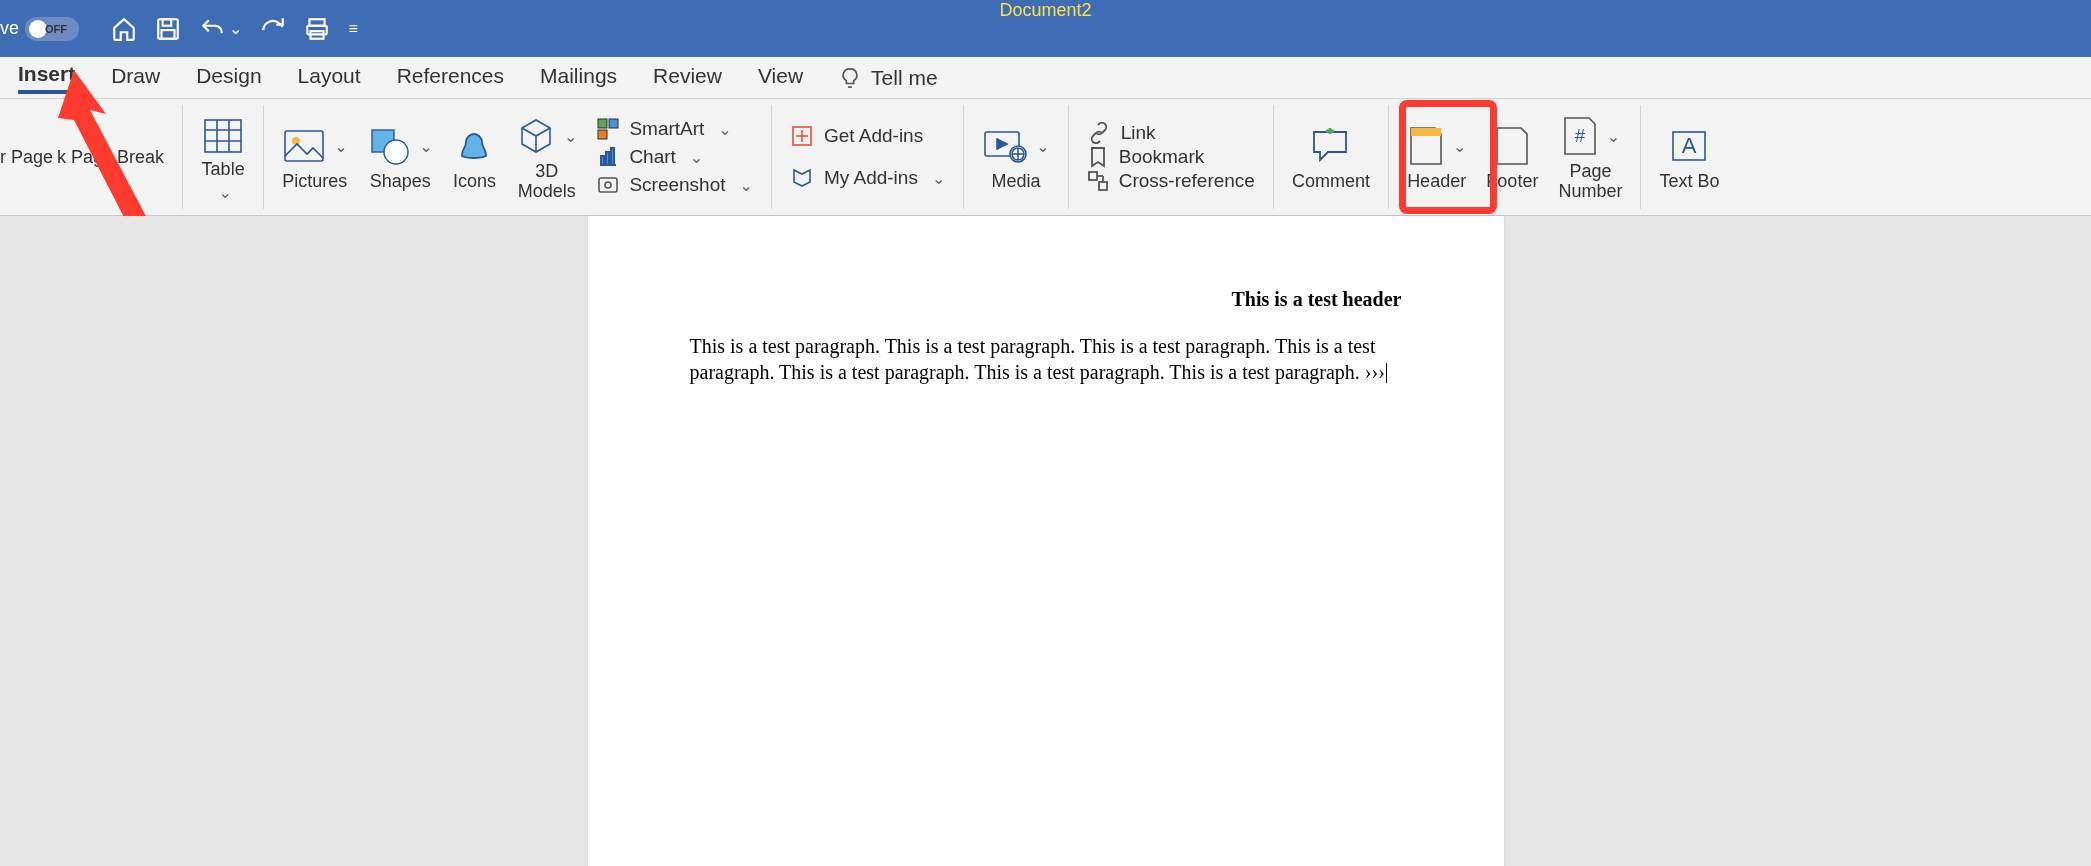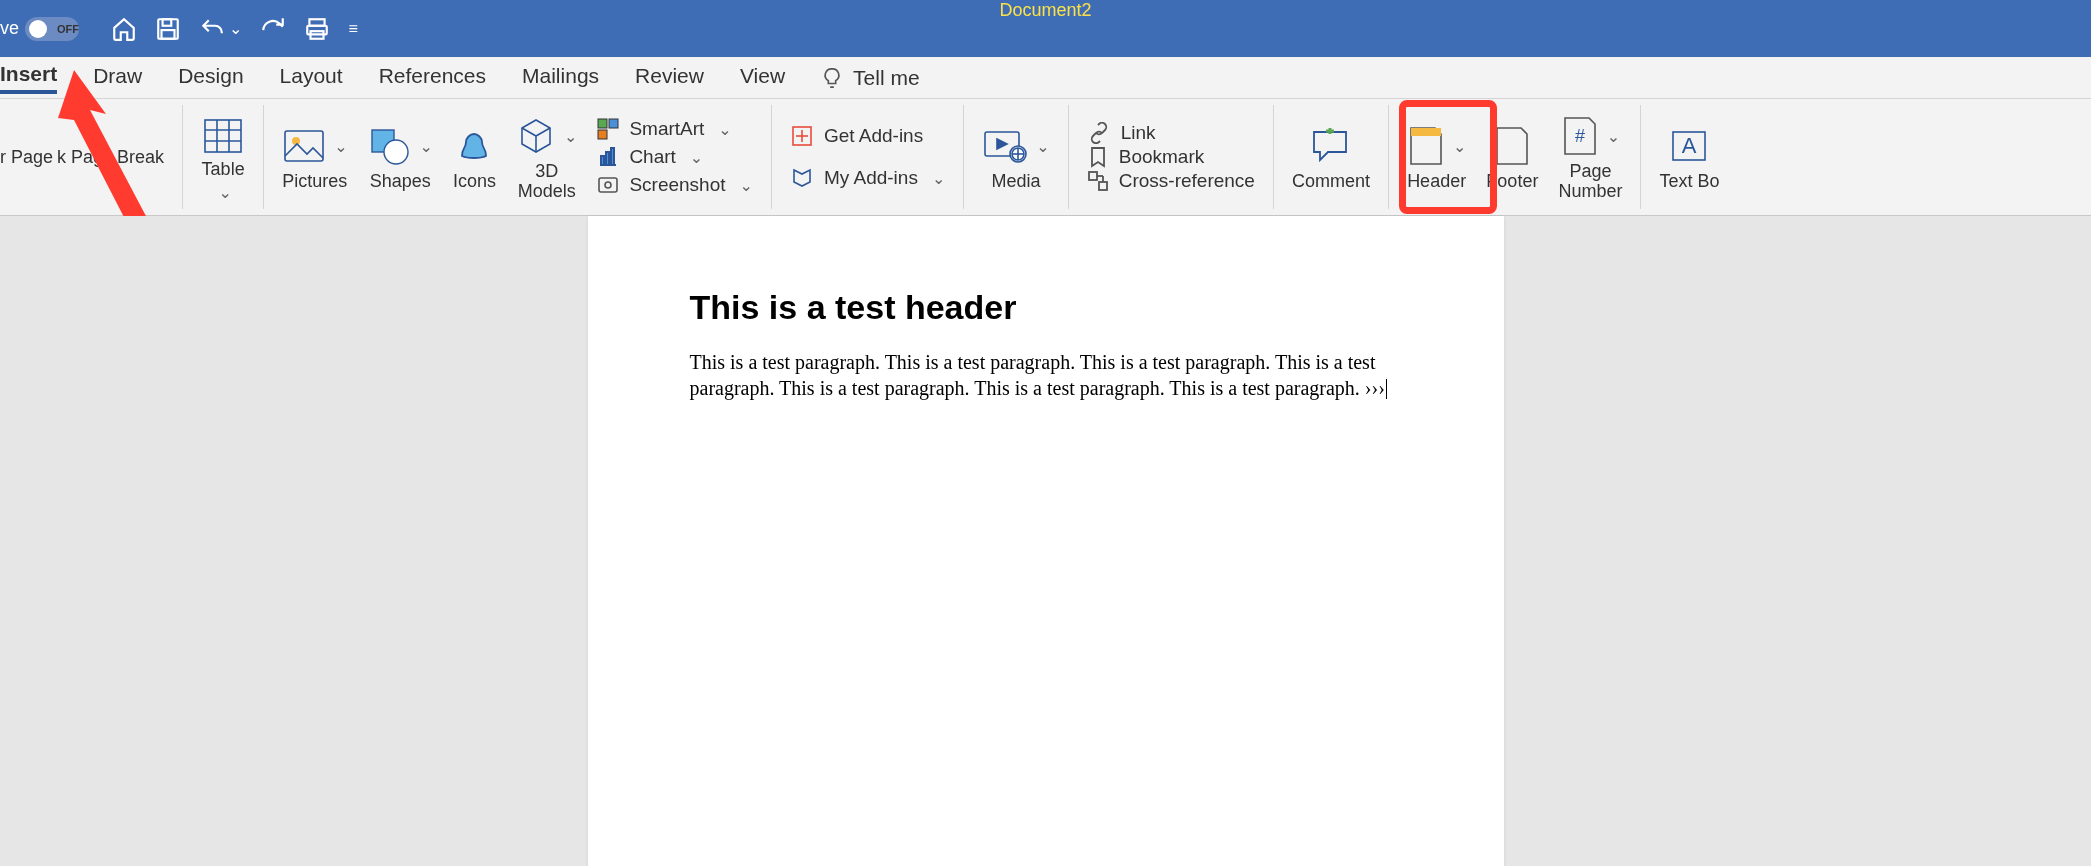--- a/index.html
+++ b/index.html
@@ -4,28 +4,28 @@
 <style>
   * { margin: 0; padding: 0; box-sizing: border-box; }
   body { font-family: -apple-system, "Segoe UI", Arial, sans-serif; background: #E6E6E6; width: 2091px; height: 866px; overflow: hidden; position: relative; }
 
   
   .titlebar { height: 57px; background: #3E6DB5; display: flex; color: #fff; position: relative; }
   .titlebar-left { display: flex; align-items: center; gap: 14px; padding-left: 0; }
   .autosave { display: flex; align-items: center; gap: 6px; font-size: 18px; }
   .toggle { width: 54px; height: 24px; border-radius: 12px; background: #6C8BC2; position: relative; display: flex; align-items: center; }
   .toggle-knob { width: 18px; height: 18px; border-radius: 50%; background: #fff; position: absolute; left: 4px; }
-  .toggle-off { font-size: 11px; color: #333; position: absolute; right: 0; font-weight: bold; }
+  .toggle-off { font-size: 11px; color: #333; position: absolute; right: 12px; font-weight: bold; }
   .qat { display: flex; align-items: center; gap: 18px; margin-left: 18px; }
   .qat svg { width: 26px; height: 26px; }
   .qat-item { display: flex; align-items: center; cursor: pointer; }
   .doc-title { position: absolute; left: 50%; transform: translateX(-50%); font-size: 18px; color: #fde047; }
 
   
-  .tabstrip { height: 42px; background: #F3F3F3; display: flex; align-items: center; gap: 36px; border-bottom: 1px solid #D4D4D4; }
+  .tabstrip { height: 42px; background: #F3F3F3; display: flex; align-items: center; gap: 36px; padding-left: 18px; border-bottom: 1px solid #D4D4D4; }
   .tab { font-size: 21px; color: #333; cursor: pointer; padding-bottom: 4px; }
   .tab.active { font-weight: 700; border-bottom: 4px solid #2B579A; }
   .tellme { display: flex; align-items: center; gap: 10px; font-size: 21px; color: #333; }
 
   
   .ribbon { height: 117px; background: #F3F3F3; border-bottom: 1px solid #C8C8C8; display: flex; align-items: stretch; padding: 6px 0 6px 0; overflow: hidden; }
   .group { display: flex; flex-direction: column; align-items: center; justify-content: center; border-right: 1px solid #D4D4D4; padding: 0 18px; }
   .group:last-child { border-right: none; }
   .bigbtn { display: flex; flex-direction: column; align-items: center; justify-content: center; gap: 2px; cursor: pointer; font-size: 18px; color: #333; }
   .bigbtn .icon { height: 46px; display: flex; align-items: center; justify-content: center; }
@@ -41,21 +41,21 @@
   
   
   .highlight-box { position: absolute; border: 7px solid #FF3B30; border-radius: 8px; pointer-events: none; }
 
   
   .arrow-anno { position: absolute; pointer-events: none; }
 
   
   .docarea { position: absolute; top: 216px; left: 0; right: 0; bottom: 0; background: #E6E6E6; display: flex; justify-content: center; }
   .page { width: 916px; background: #fff; margin-top: 0; box-shadow: 0 1px 3px rgba(0,0,0,.1); padding: 72px 102px; }
-  .doc-header { font-family: Liberation Sans, sans-serif; font-size: 34px; font-weight: 700; color: #000; margin-bottom: 22px; }
+  .doc-header { font-family: Liberation Serif, serif; font-size: 20px; font-weight: 700; color: #000; margin-bottom: 22px; text-align: right; }
   .doc-para { font-family: Georgia, 'Times New Roman', serif; font-size: 20px; line-height: 1.3; color: #000; position: relative; }
   .cursor { display: inline-block; width: 1px; height: 20px; background: #000; vertical-align: text-bottom; margin-left: 1px; }
 </style>
 </head>
 <body>
 
 <div class="titlebar">
   <div class="titlebar-left">
     <div class="autosave">
       <span>ve</span>

